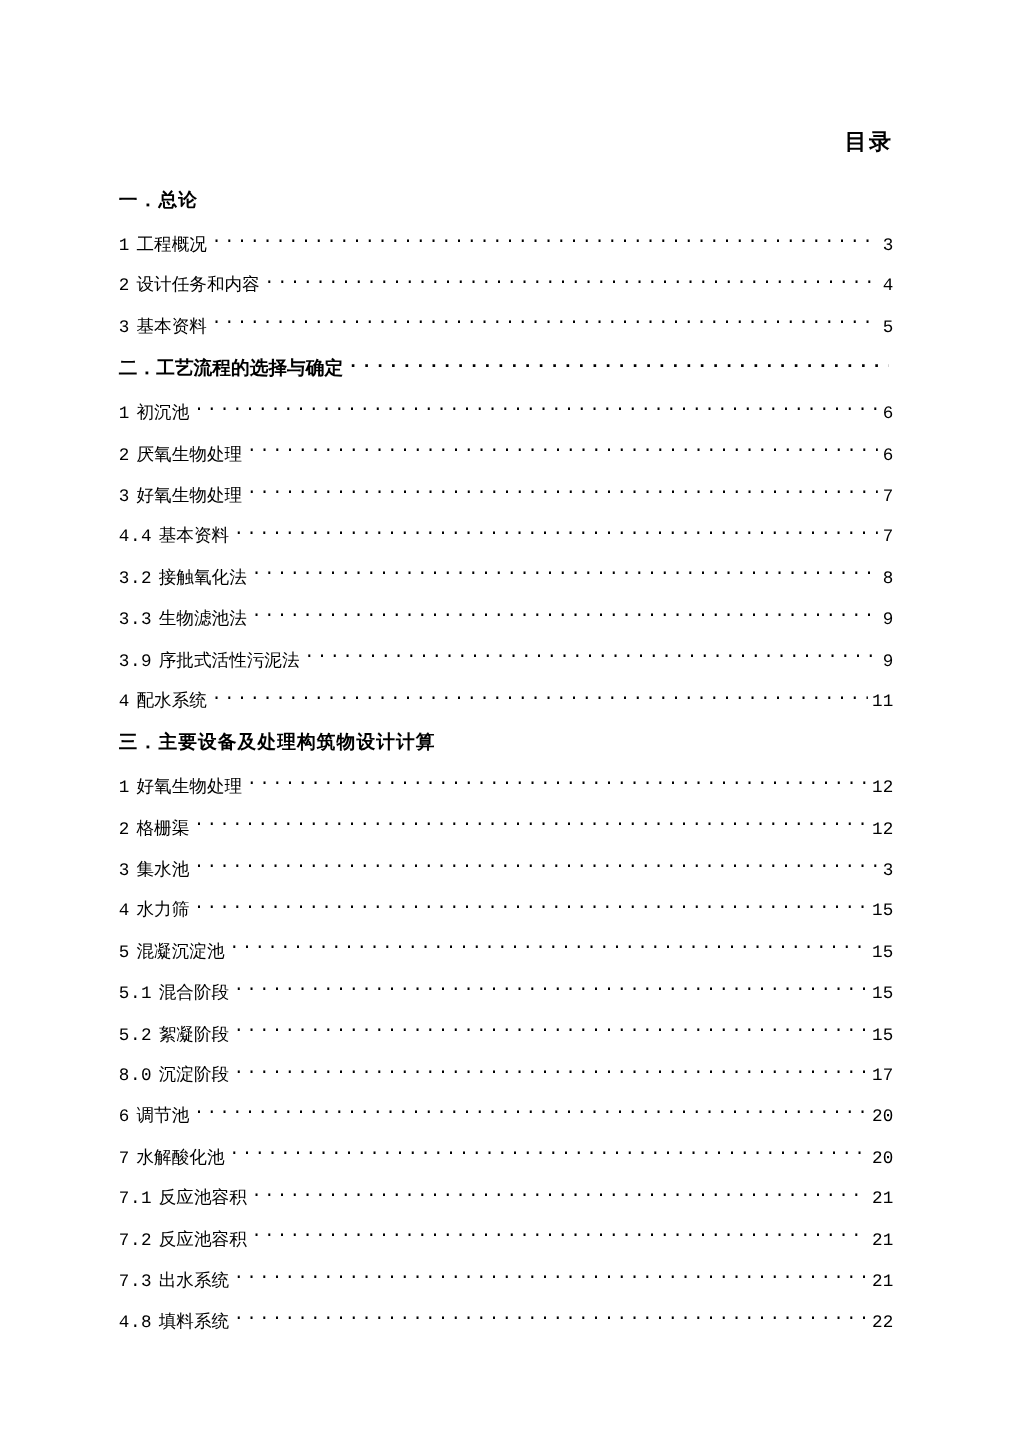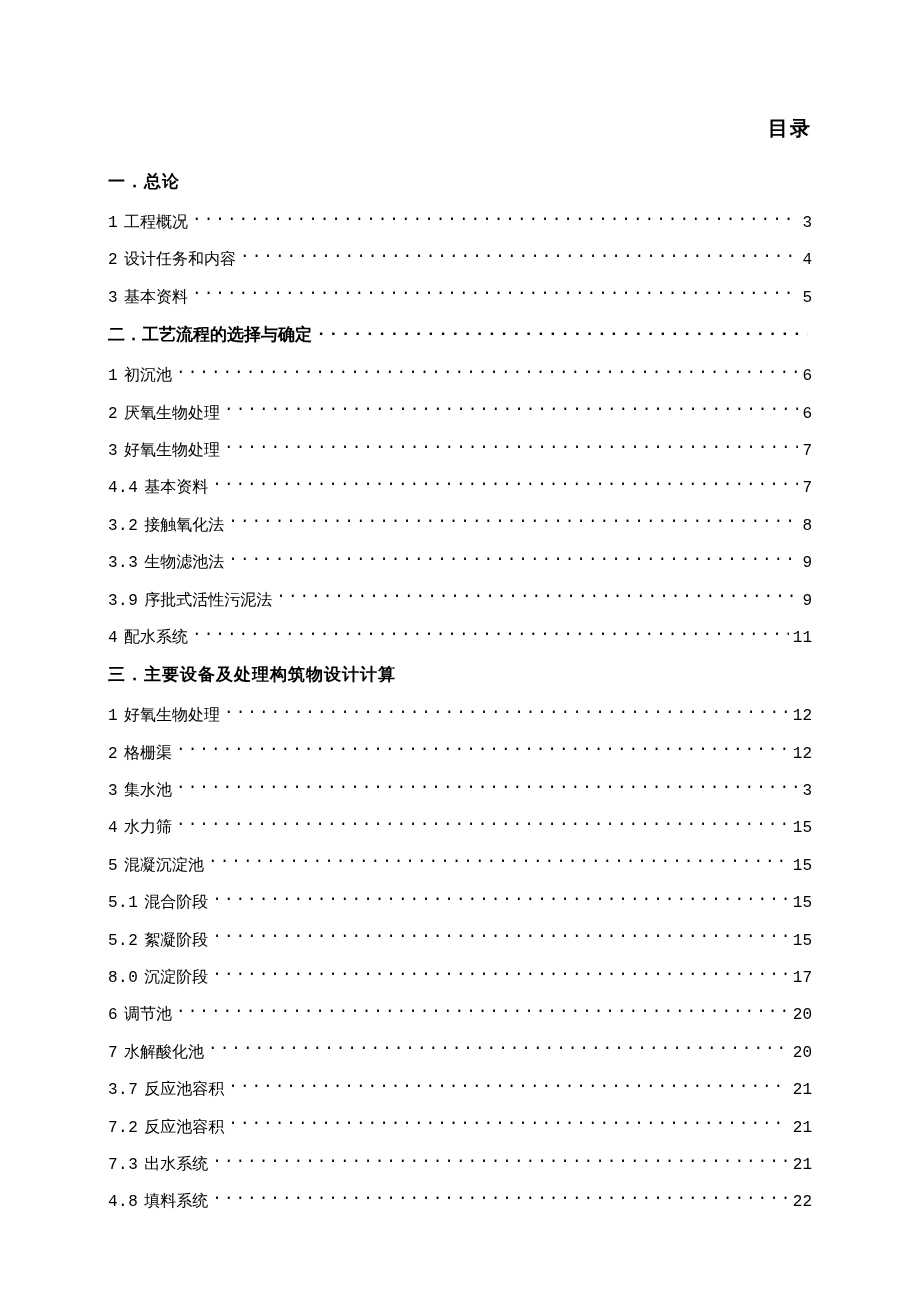--- a/index.html
+++ b/index.html
@@ -211,21 +211,21 @@
   <span class="toc-leader"></span>
   <span class="toc-page">20</span>
 </div>
 <div class="toc-row">
   <span class="toc-num">7</span>
   <span class="toc-label">水解酸化池</span>
   <span class="toc-leader"></span>
   <span class="toc-page">20</span>
 </div>
 <div class="toc-row">
-  <span class="toc-num">3.7</span>
+  <span class="toc-num">7.1</span>
   <span class="toc-label">反应池容积</span>
   <span class="toc-leader"></span>
   <span class="toc-page">21</span>
 </div>
 <div class="toc-row">
   <span class="toc-num">7.2</span>
   <span class="toc-label">反应池容积</span>
   <span class="toc-leader"></span>
   <span class="toc-page">21</span>
 </div>

